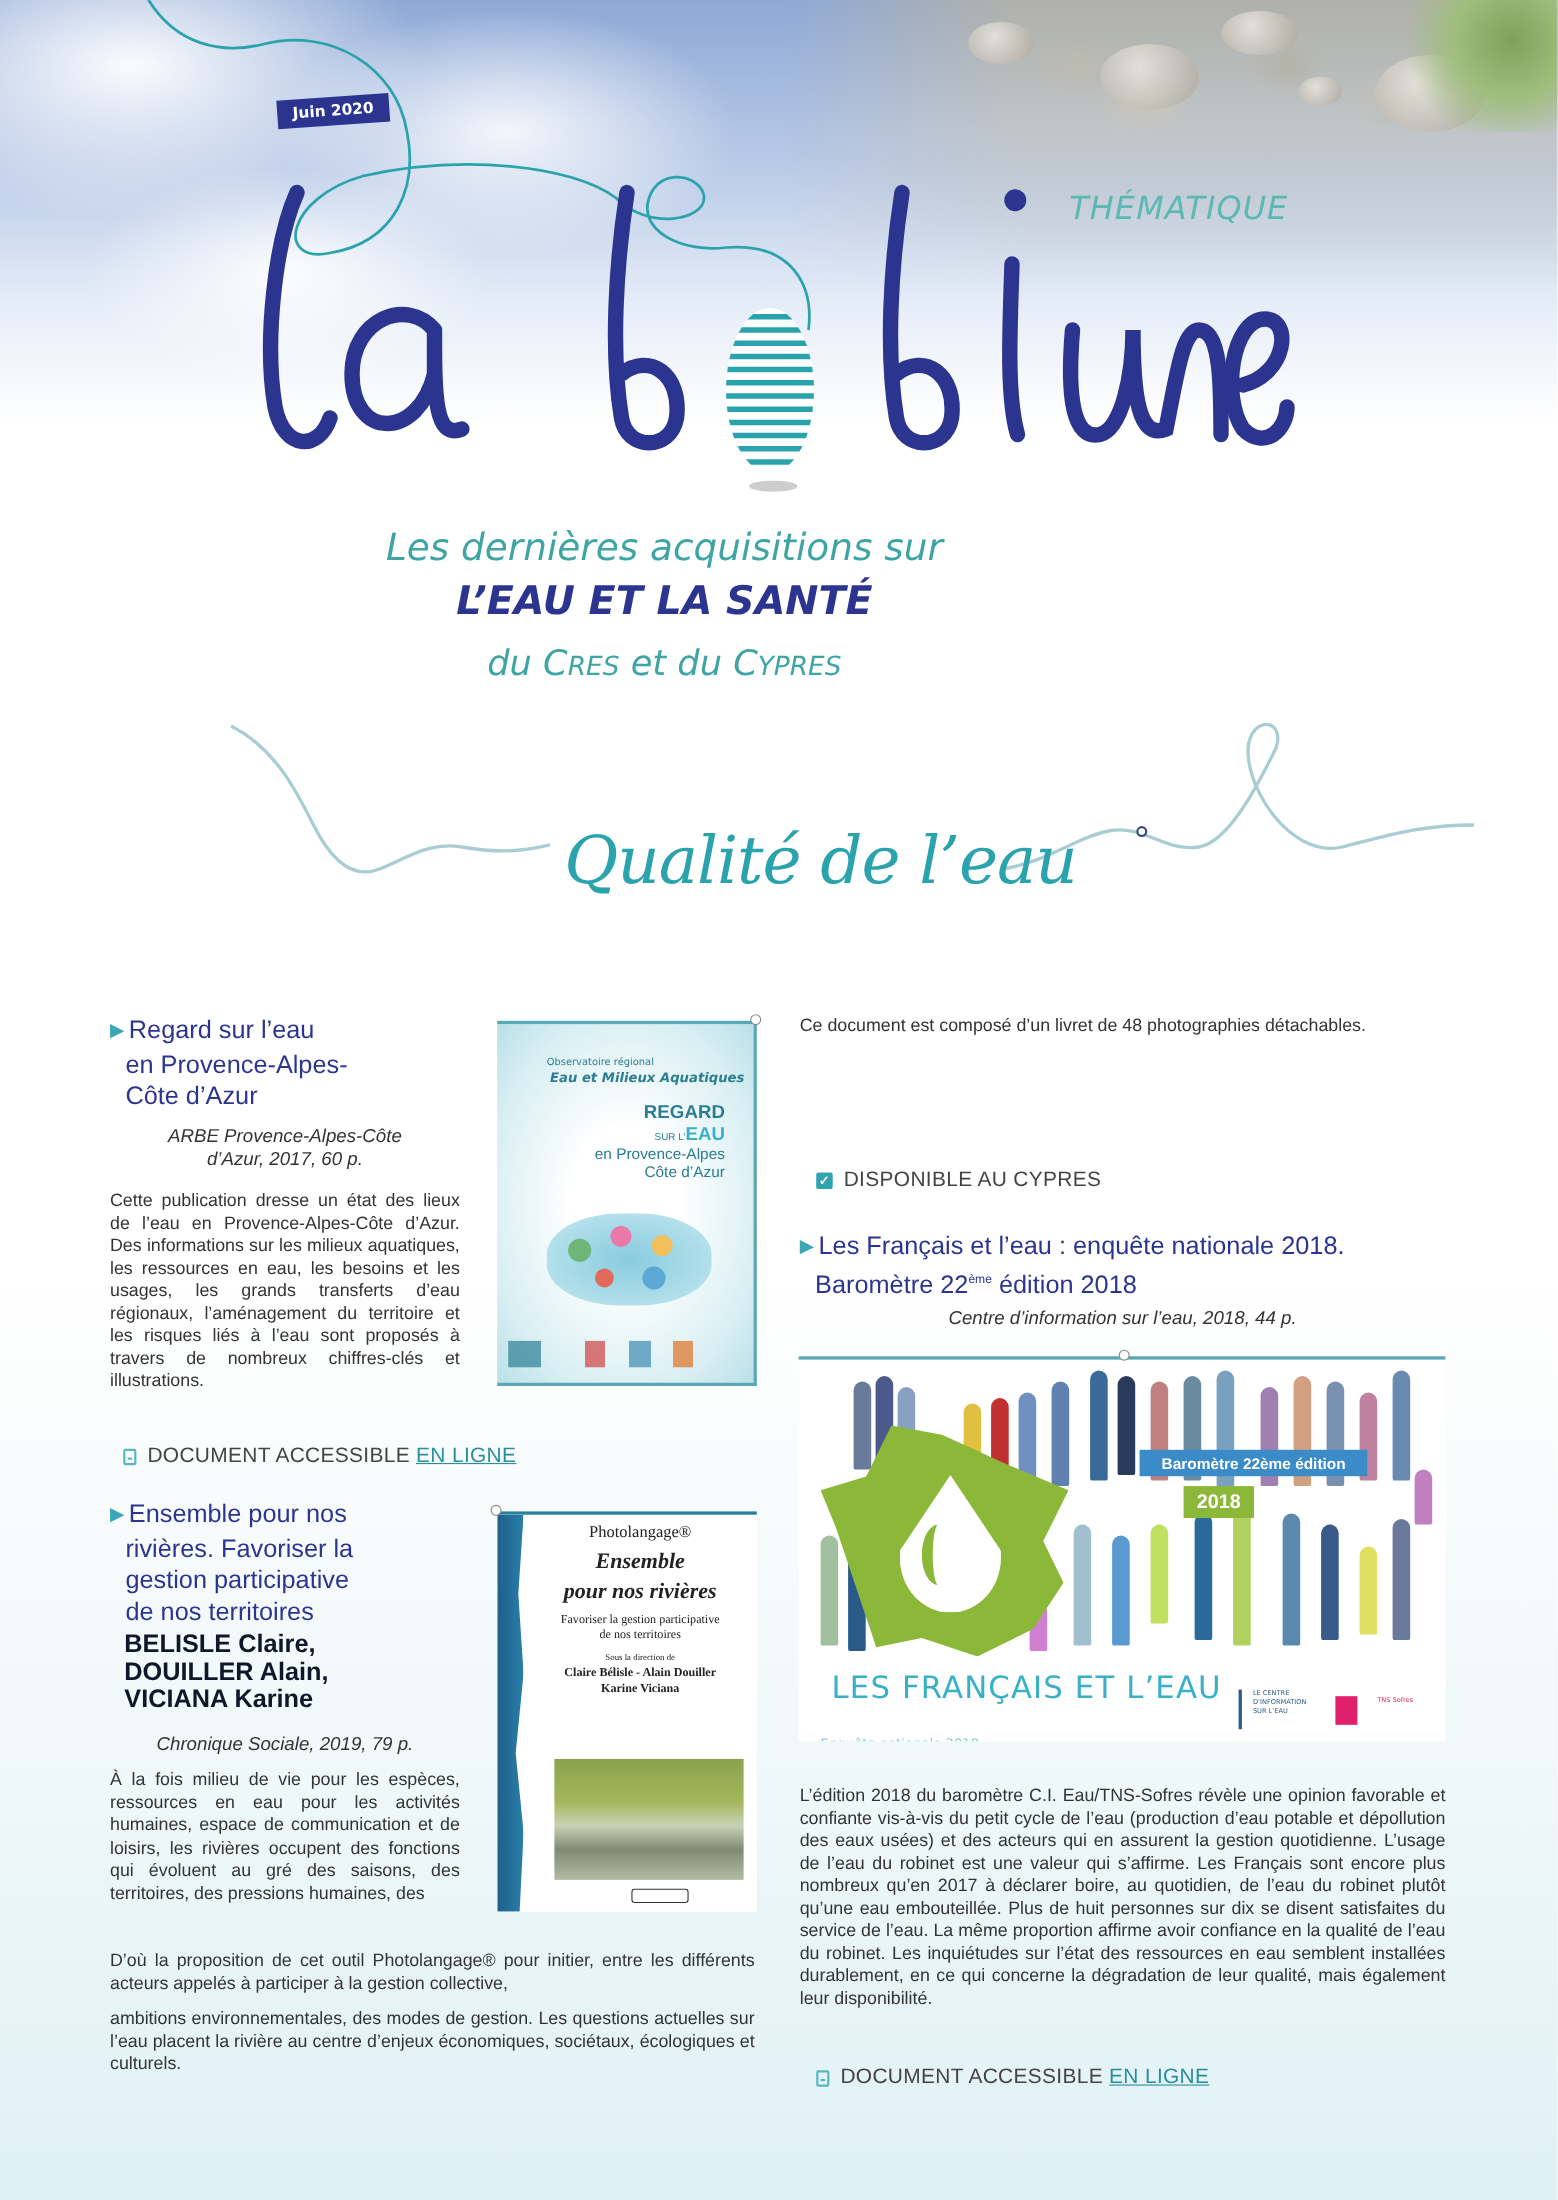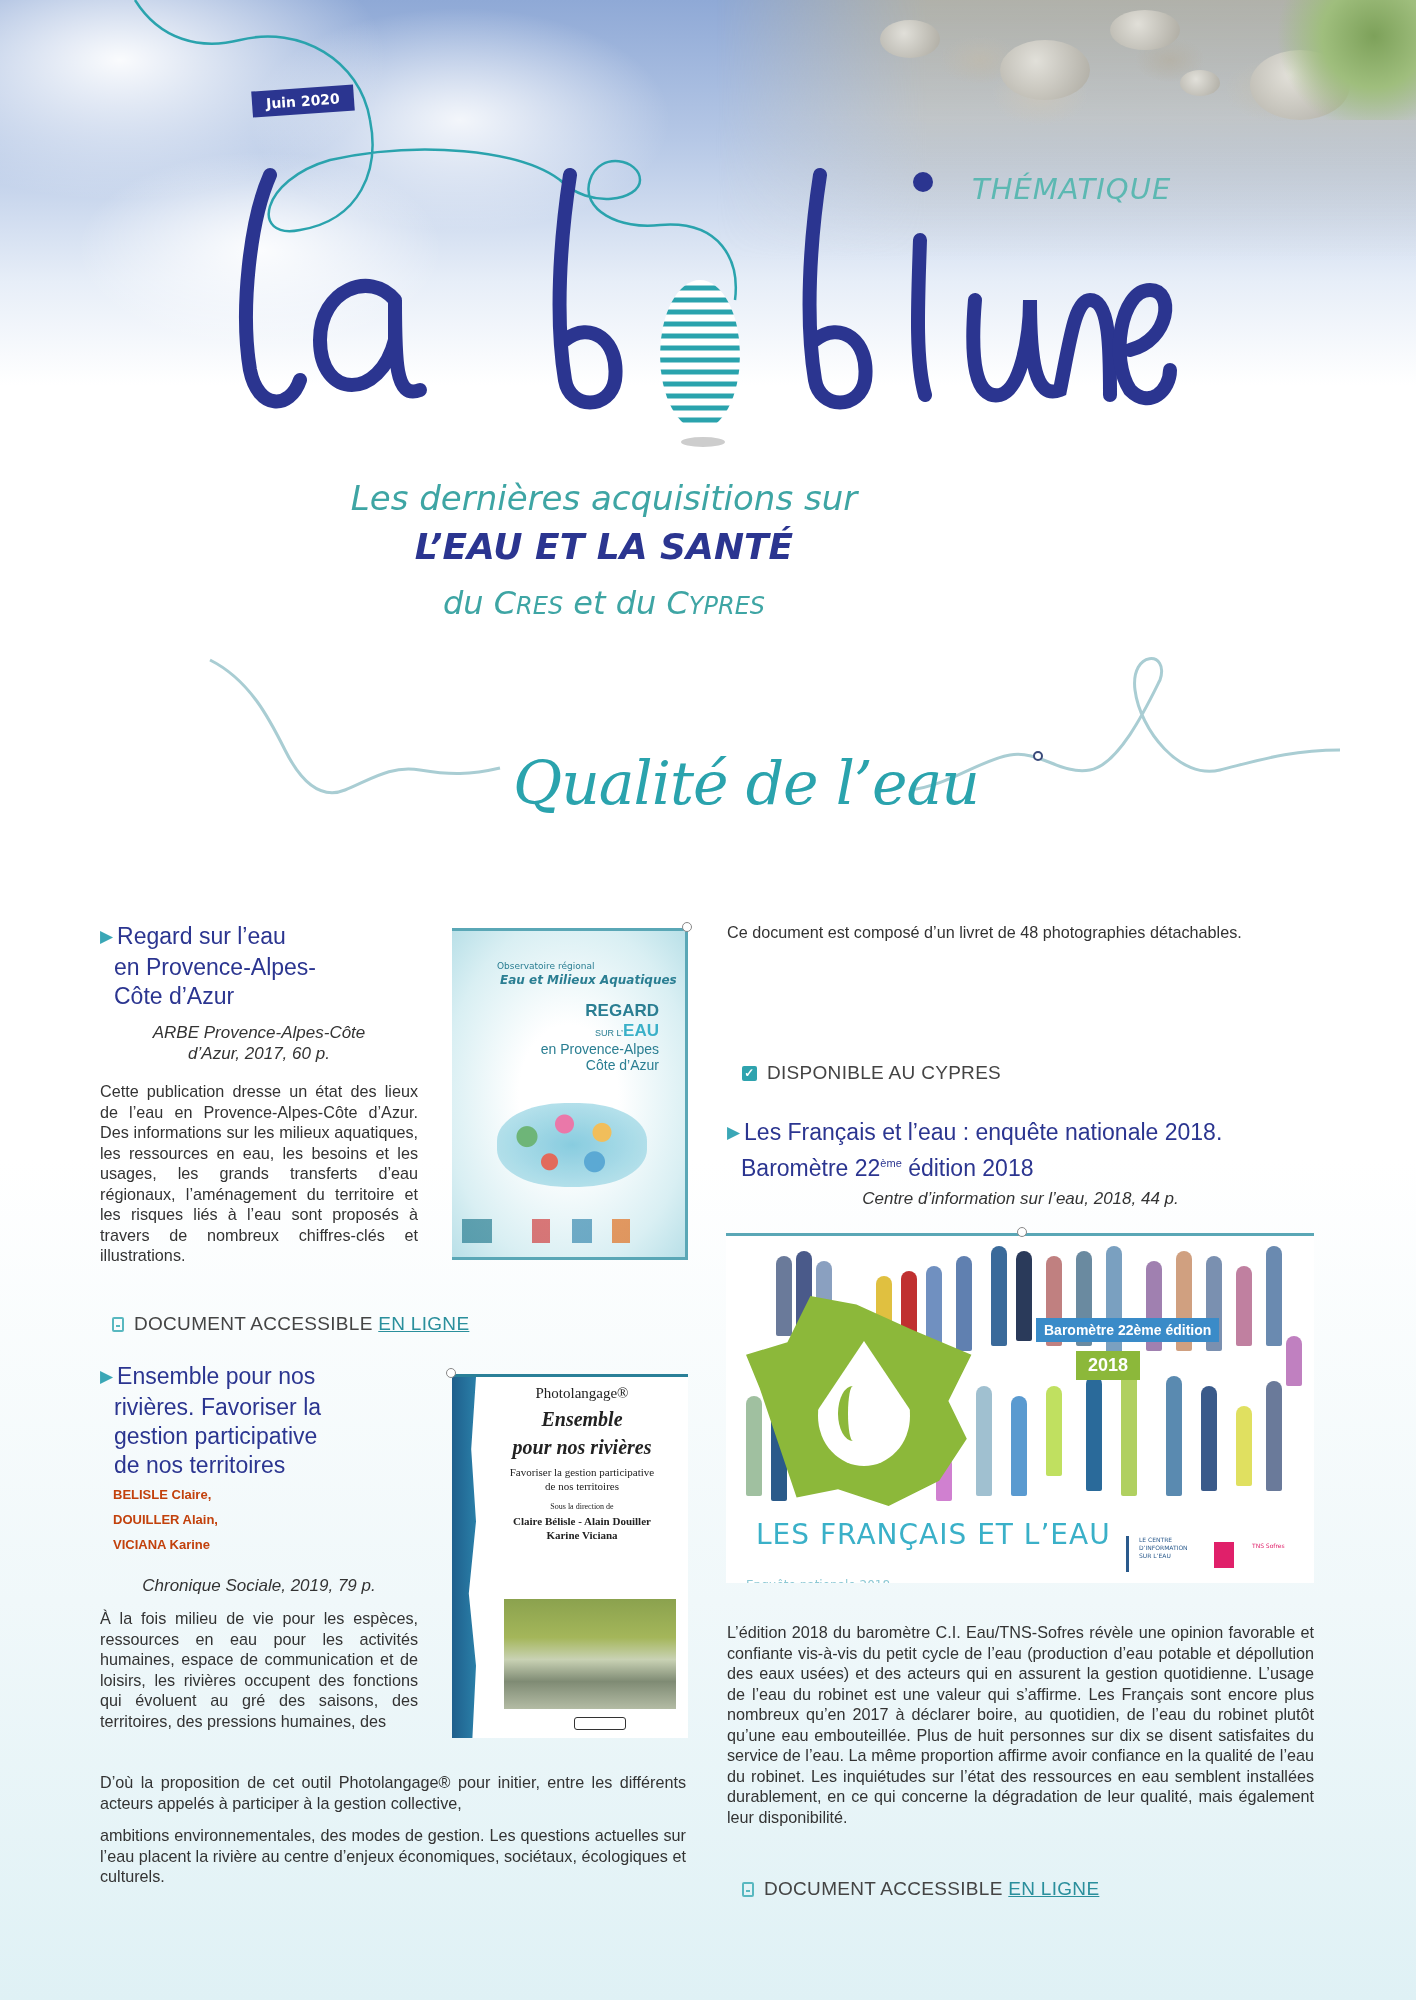--- a/index.html
+++ b/index.html
@@ -74,21 +74,21 @@
     font-family: "Liberation Sans", sans-serif;
   }
   .art-title .tri { color: #3aa7b6; font-size: 17px; margin-right: 4px; display:inline-block; transform: translateY(-2px);}
   .pub { position: absolute; color: #333; font-style: italic; font-size: 17px; text-align: center; line-height: 21px;
     font-family: "Liberation Sans", sans-serif; }
   .body-text {
     position: absolute; color: #333; font-size: 16.2px; line-height: 20.5px; text-align: justify;
     font-family: "Liberation Sans", sans-serif;
   }
   .body-text p { margin-bottom: 12px; }
-  .authors { position: absolute; color: #c2410c; font-weight: bold; font-size: 13px; line-height: 25px;
+  .authors { position: absolute; color: #0f172a; font-weight: bold; font-size: 23px; line-height: 25px;
     font-family: "Liberation Sans", sans-serif; }
 
   .link-line {
     position: absolute; font-size: 19px; color: #444; letter-spacing: .3px;
     font-family: "Liberation Sans", sans-serif; display: flex; align-items: center; gap: 10px;
   }
   .doc-icon { width: 12px; height: 15px; border: 2px solid #58b8c0; border-radius: 2px; position: relative; }
   .doc-icon::after { content:""; position:absolute; left:2px; right:2px; top:6px; height:2px; background:#58b8c0; }
   .check-icon { width: 15px; height: 15px; background: #2fa3ae; border-radius: 2px; color: #fff; font-size: 12px;
     line-height: 15px; text-align: center; font-weight: bold; }
@@ -142,21 +142,21 @@
     background: #fff;
   }
   .people { position:absolute; left: 0; top: 0; width: 588px; height: 280px; }
   .person { position:absolute; width: 16px; border-radius: 8px 8px 2px 2px; }
   .france { position:absolute; left: 20px; top: 60px; width: 230px; height: 210px; background: #8cb83a;
     clip-path: polygon(28% 0, 48% 4%, 72% 16%, 98% 28%, 88% 50%, 96% 68%, 84% 88%, 62% 100%, 40% 92%, 22% 96%, 14% 70%, 6% 44%, 0 28%, 18% 22%); }
   .drop { position:absolute; left: 92px; top: 105px; width: 92px; height: 125px; background:#fff;
     border-radius: 50% 50% 50% 50% / 60% 60% 40% 40%; clip-path: polygon(50% 0, 100% 55%, 100% 100%, 0 100%, 0 55%); }
   .drop-inner { position:absolute; left: 112px; top: 150px; width: 30px; height: 55px; border-left: 10px solid #8cb83a; border-radius: 50%; }
   .baro-badge { position:absolute; left: 310px; top: 82px; background:#3a8bc8; color:#fff; font-weight:bold; font-size: 14px;
-    padding: 4px 8px; font-family:"Liberation Sans",sans-serif; }
+    padding: 4px 20px; font-family:"Liberation Sans",sans-serif; }
   .year-badge { position:absolute; left: 350px; top: 115px; background:#8cb83a; color:#fff; font-weight:bold; font-size: 18px;
     padding: 4px 12px; font-family:"Liberation Sans",sans-serif; }
   .c3-title { position:absolute; left: 30px; top: 282px; color:#3ab0c8; font-size: 28px; letter-spacing: 1px; font-family:"DejaVu Sans",sans-serif; }
   .c3-sub { position:absolute; left: 20px; top: 322px; color:#8cc8d4; font-size: 12px; margin-top: 20px; }
   .c3-logo1 { position:absolute; left: 400px; top: 300px; width: 55px; height: 36px; font-size: 6px; color:#2a5a8c; line-height: 8px; padding-left: 10px; border-left: 3px solid #2a5a8c;}
   .c3-logo2 { position:absolute; left: 488px; top: 306px; width: 20px; height: 26px; background:#e0206a; }
   .c3-logo3 { position:absolute; left: 526px; top: 306px; font-size: 6px; color:#e0206a; }
 </style>
 </head>
 <body>

